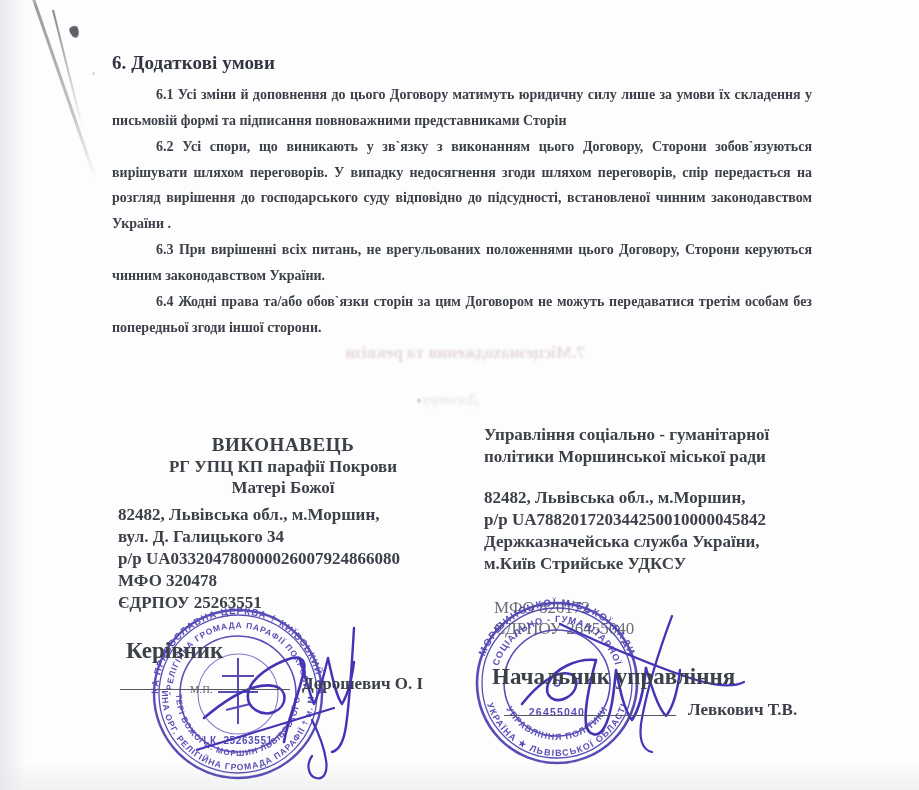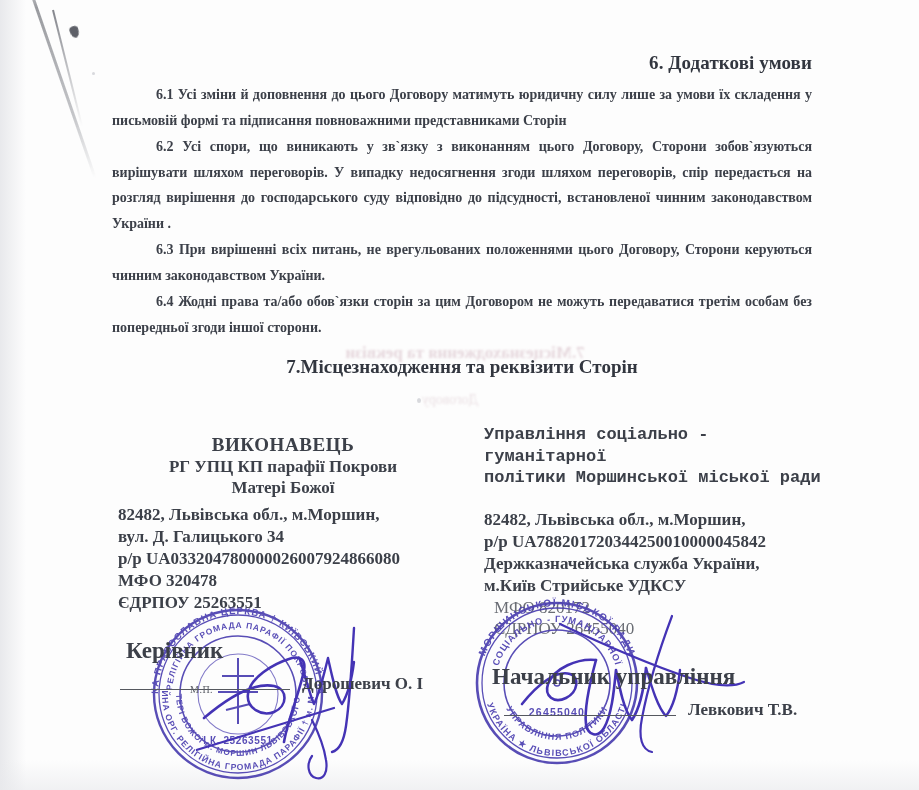--- a/index.html
+++ b/index.html
@@ -78,21 +78,21 @@
   
   .doc-body {
     position: absolute;
     left: 112px;
     top: 52px;
     width: 700px;
   }
   h2.section-head {
     font-size: 19px;
     font-weight: bold;
-    text-align: right;
+    text-align: left;
     margin: 0 0 8px 0;
     letter-spacing: .1px;
     color: #32363f;
   }
   p.clause {
     font-size: 14px;
     line-height: 25.5px;
     margin: 0 0 1px 0;
     text-align: justify;
     text-indent: 44px;
@@ -158,21 +158,20 @@
   .party-subtitle {
     text-align: center;
     font-weight: bold;
     font-size: 17px;
     line-height: 21px;
   }
   .party-org {
     font-weight: bold;
     font-size: 17px;
     line-height: 21.5px;
-    font-family: Liberation Mono, monospace;
   }
   .party-lines { margin-top: 6px; }
   .party-line { white-space: nowrap; font-weight: bold; }
   .party-right .party-lines { margin-top: 20px; }
 
   
   .sig-block { position: absolute; font-size: 17px; color: #3c4049; }
   .sig-left  { left: 126px; top: 638px; width: 330px; }
   .sig-right { left: 492px; top: 664px; width: 340px; }
   .sig-role { font-weight: bold; font-size: 23px; }
@@ -256,21 +255,20 @@
   <div class="doc-body">
     <h2 class="section-head">6. Додаткові умови</h2>
     <p class="clause">6.1 Усі зміни й доповнення  до цього Договору матимуть юридичну силу лише за умови їх складення у письмовій формі та підписання повноважними представниками Сторін</p>
     <p class="clause">6.2 Усі спори, що виникають у зв`язку з виконанням цього Договору, Сторони зобов`язуються вирішувати шляхом переговорів. У випадку недосягнення згоди шляхом переговорів, спір передається на розгляд вирішення до господарського суду відповідно до підсудності, встановленої чинним законодавством України .</p>
     <p class="clause">6.3 При вирішенні всіх питань, не врегульованих  положеннями цього Договору, Сторони керуються чинним законодавством України.</p>
     <p class="clause">6.4 Жодні права та/або обов`язки сторін за цим Договором не можуть передаватися третім особам без попередньої згоди іншої сторони.</p>
   </div>
 
   <div class="bleed-through">7.Місцезнаходження та реквізи</div>
   <div class="bleed-through-2">Договору</div>
-  <div class="requisites-head">7.Місцезнаходження та реквізити Сторін</div>
 
   <div class="party party-left">
     <div class="party-title">ВИКОНАВЕЦЬ</div>
     <div class="party-subtitle">РГ УПЦ КП парафії Покрови</div>
     <div class="party-subtitle">Матері Божої</div>
     <div class="party-lines">
       <div class="party-line">82482,  Львівська обл., м.Моршин,</div>
       <div class="party-line">вул. Д. Галицького 34</div>
       <div class="party-line">р/р UA033204780000026007924866080</div>
       <div class="party-line">МФО 320478</div>

